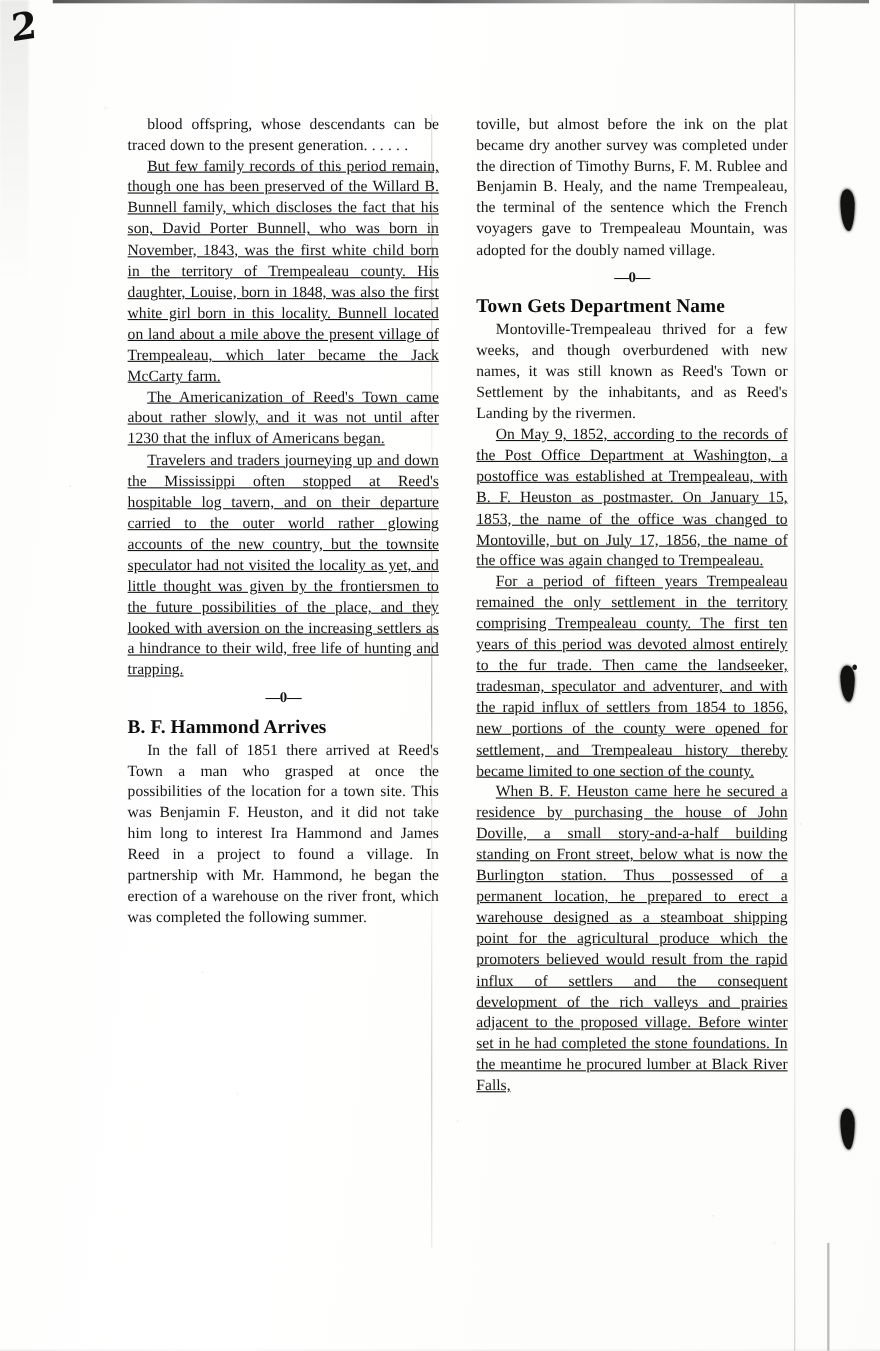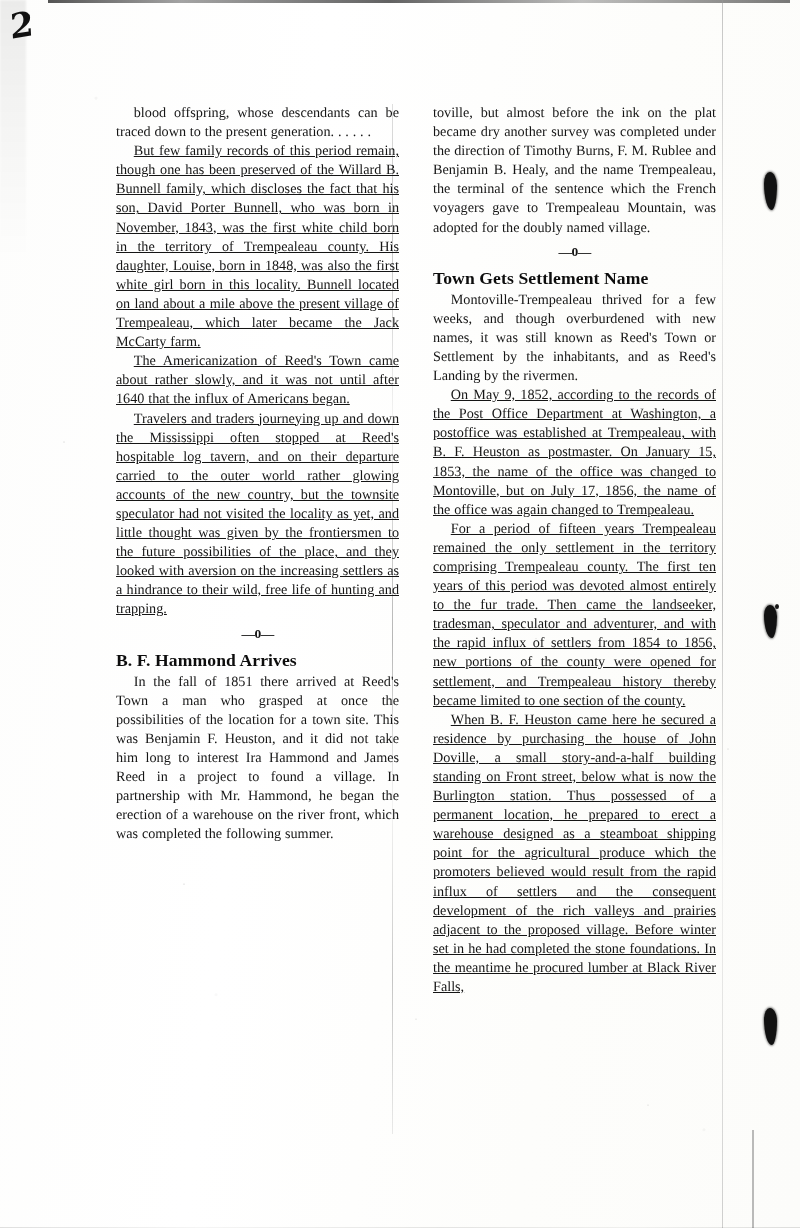--- a/index.html
+++ b/index.html
@@ -223,30 +223,30 @@
   <div class="clip-dot d1"></div>
   <div class="clip-mark m2"></div>
   <div class="clip-mark m3"></div>
 
   <div class="col-divider"></div>
 
   <div class="columns">
     <div class="col col-left" id="col-left">
         <p class="body">blood offspring, whose descendants can be traced down to the present generation. . . . . .</p>
         <p class="body">But few family records of this period remain, though one has been preserved of the Willard B. Bunnell family, which discloses the fact that his son, David Porter Bunnell, who was born in November, 1843, was the first white child born in the territory of Trempealeau county. His daughter, Louise, born in 1848, was also the first white girl born in this locality. Bunnell located on land about a mile above the present village of Trempealeau, which later became the Jack McCarty farm.</p>
-        <p class="body">The Americanization of Reed's Town came about rather slowly, and it was not until after 1640 that the influx of Americans began.</p>
+        <p class="body">The Americanization of Reed's Town came about rather slowly, and it was not until after 1230 that the influx of Americans began.</p>
         <p class="body">Travelers and traders journeying up and down the Mississippi often stopped at Reed's hospitable log tavern, and on their departure carried to the outer world rather glowing accounts of the new country, but the townsite speculator had not visited the locality as yet, and little thought was given by the frontiersmen to the future possibilities of the place, and they looked with aversion on the increasing settlers as a hindrance to their wild, free life of hunting and trapping.</p>
         <div class="rule-o">—0—</div>
         <h2 class="subhead">B. F. Hammond Arrives</h2>
         <p class="body">In the fall of 1851 there arrived at Reed's Town a man who grasped at once the possibilities of the location for a town site. This was Benjamin F. Heuston, and it did not take him long to interest Ira Hammond and James Reed in a project to found a village. In partnership with Mr. Hammond, he began the erection of a warehouse on the river front, which was completed the following summer.</p>
       </div>
     <div class="col col-right" id="col-right">
         <p class="body no-indent">toville, but almost before the ink on the plat became dry another survey was completed under the direction of Timothy Burns, F. M. Rublee and Benjamin B. Healy, and the name Trempealeau, the terminal of the sentence which the French voyagers gave to Trempealeau Mountain, was adopted for the doubly named village.</p>
         <div class="rule-o">—0—</div>
-        <h2 class="subhead">Town Gets Settlement Name</h2>
+        <h2 class="subhead">Town Gets Department Name</h2>
         <p class="body">Montoville-Trempealeau thrived for a few weeks, and though overburdened with new names, it was still known as Reed's Town or Settlement by the inhabitants, and as Reed's Landing by the rivermen.</p>
         <p class="body">On May 9, 1852, according to the records of the Post Office Department at Washington, a postoffice was established at Trempealeau, with B. F. Heuston as postmaster. On January 15, 1853, the name of the office was changed to Montoville, but on July 17, 1856, the name of the office was again changed to Trempealeau.</p>
         <p class="body">For a period of fifteen years Trempealeau remained the only settlement in the territory comprising Trempealeau county. The first ten years of this period was devoted almost entirely to the fur trade. Then came the landseeker, tradesman, speculator and adventurer, and with the rapid influx of settlers from 1854 to 1856, new portions of the county were opened for settlement, and Trempealeau history thereby became limited to one section of the county.</p>
         <p class="body">When B. F. Heuston came here he secured a residence by purchasing the house of John Doville, a small story-and-a-half building standing on Front street, below what is now the Burlington station. Thus possessed of a permanent location, he prepared to erect a warehouse designed as a steamboat shipping point for the agricultural produce which the promoters believed would result from the rapid influx of settlers and the consequent development of the rich valleys and prairies adjacent to the proposed village. Before winter set in he had completed the stone foundations. In the meantime he procured lumber at Black River Falls,</p>
       </div>
   </div>
 
   <div class="speckle"></div>
 </div>
 

